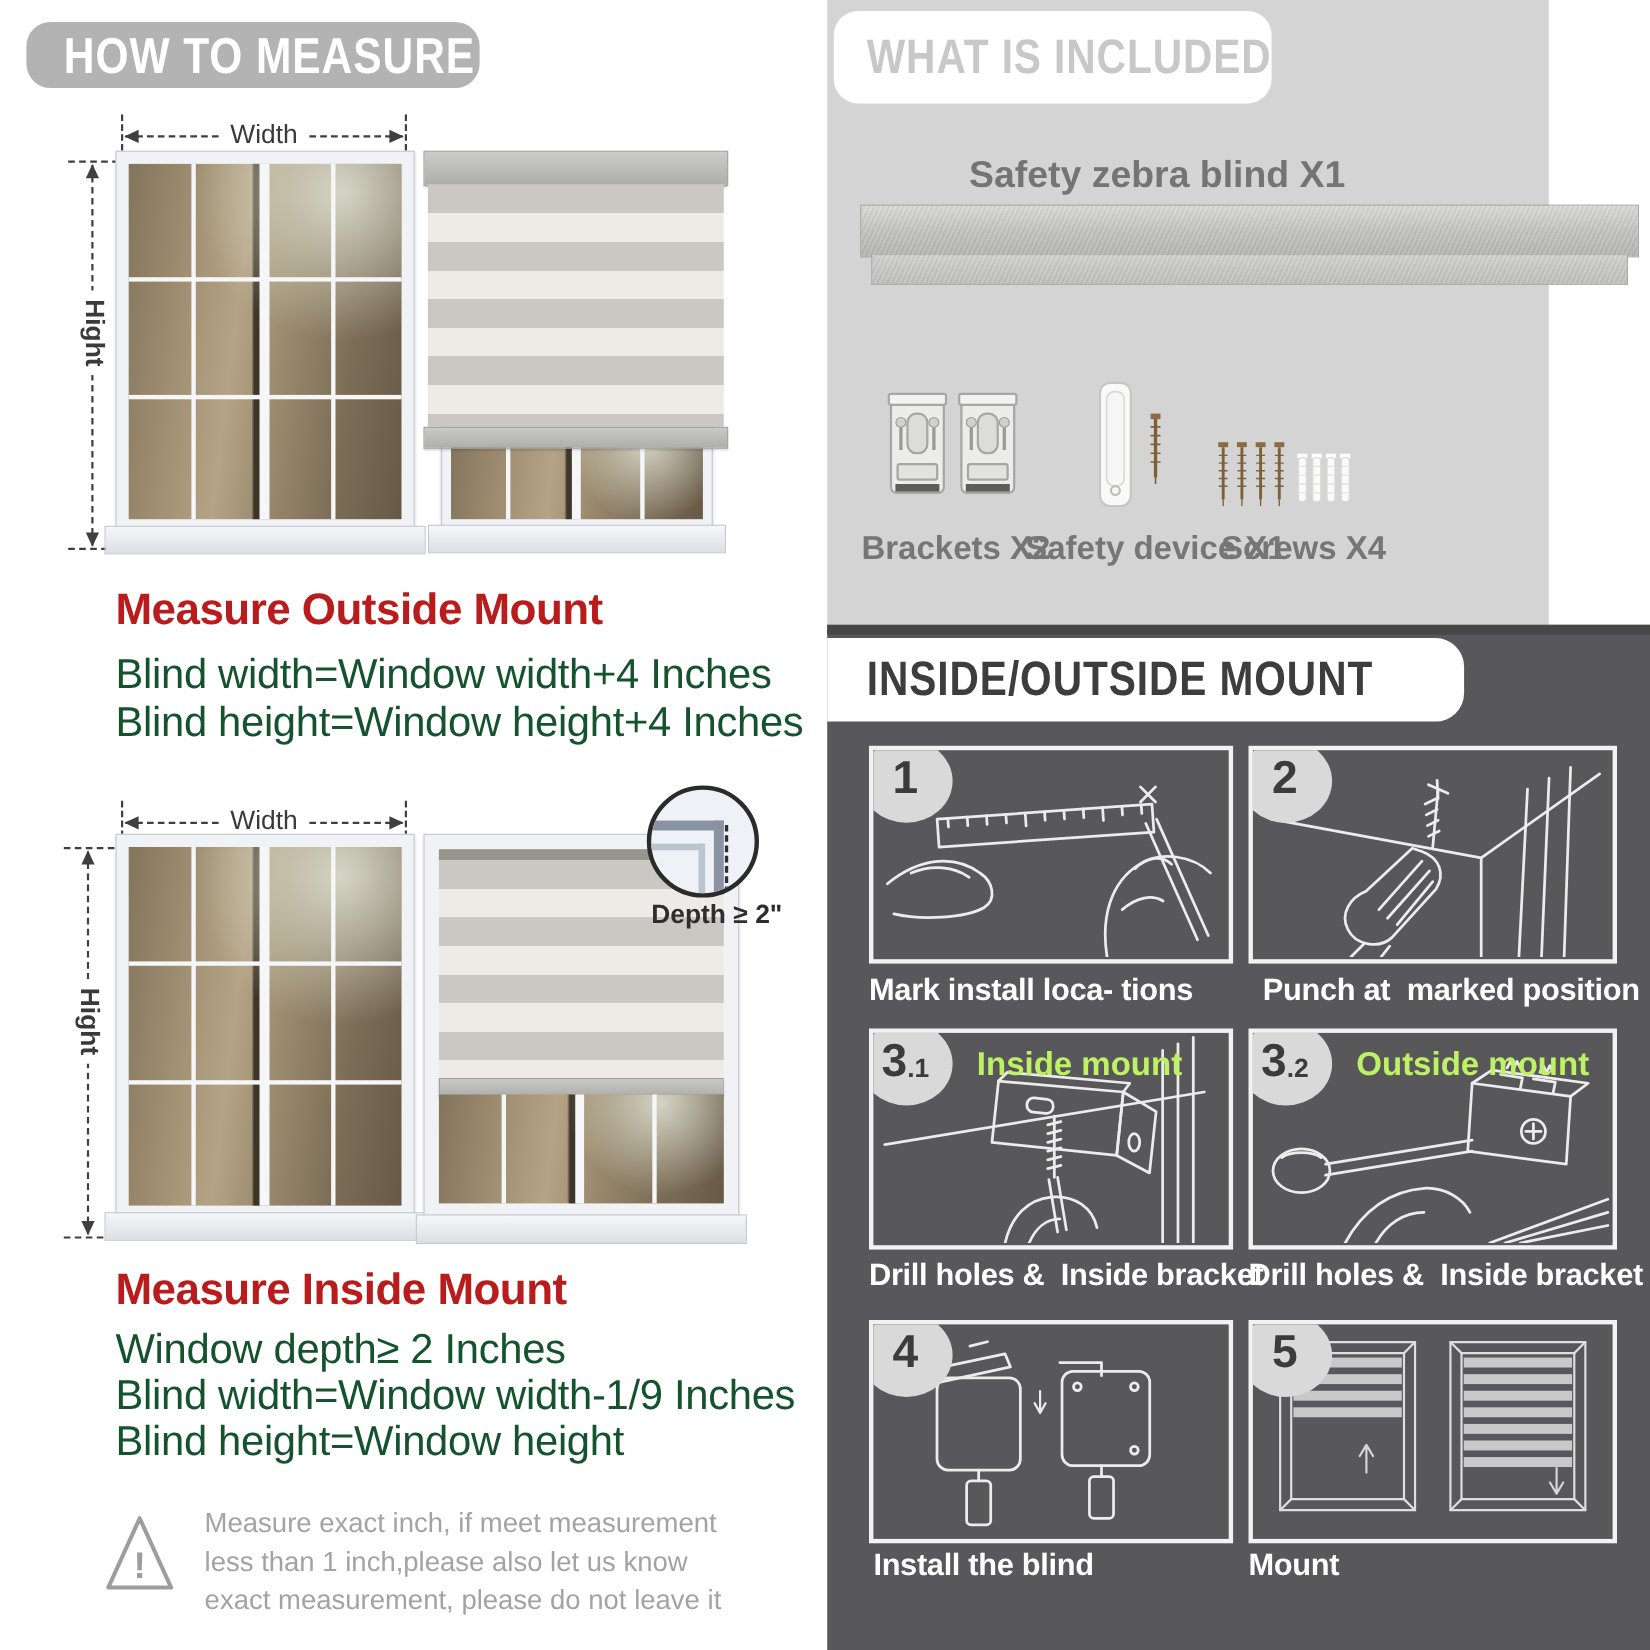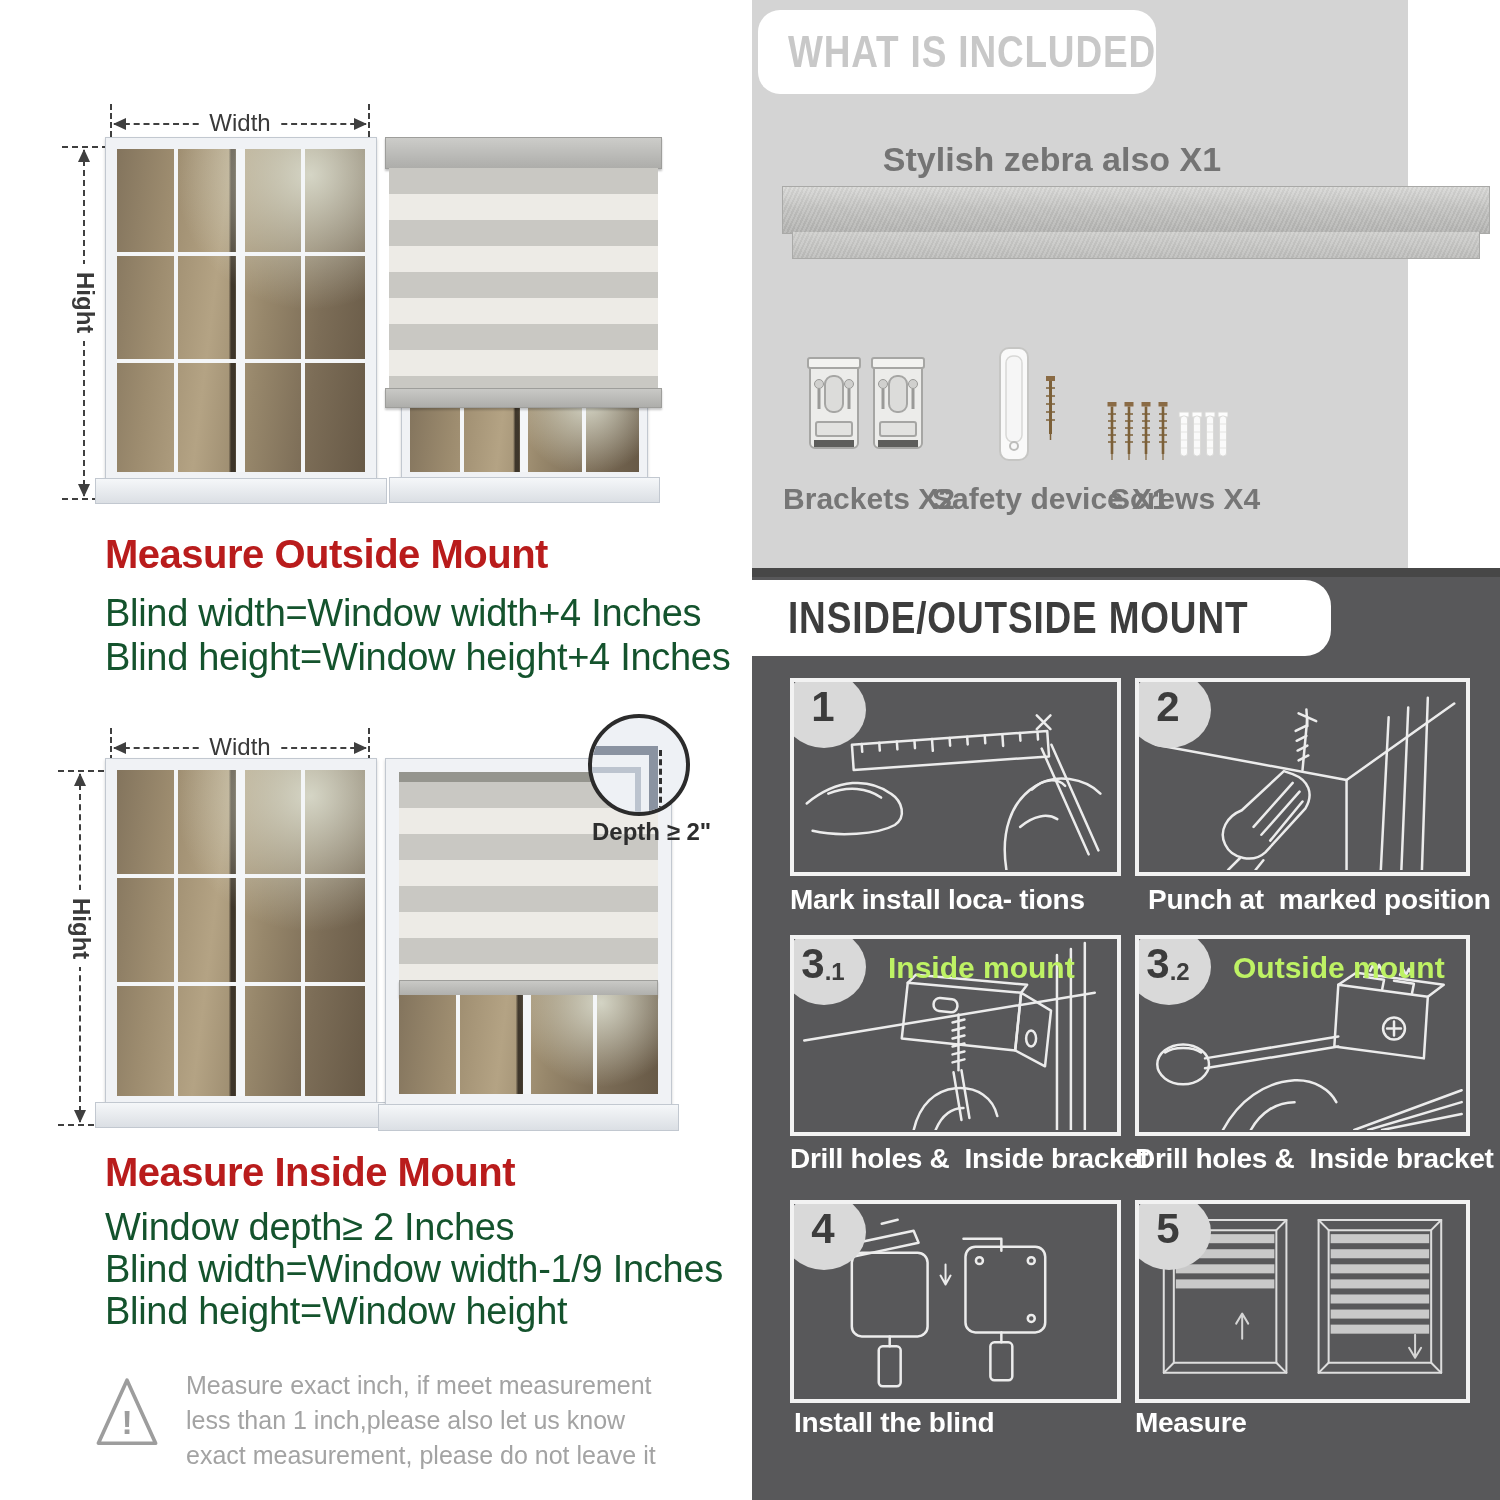--- a/index.html
+++ b/index.html
@@ -78,20 +78,23 @@
   
   .magnifier{position:absolute;border-radius:50%;border:4px solid #2b2b2b;background:#eef1f5;
              overflow:hidden;z-index:5}
   .depth-label{position:absolute;font-weight:bold;font-size:24px;color:#2e2e2e;z-index:5;white-space:nowrap}
 </style>
 </head>
 <body>
 
 <div class="abs" style="left:0;top:0;width:750px;height:1500px">
 
+  <div class="hdr hdr-gray" style="left:24px;top:20px;width:378px;height:60px;padding-left:34px;font-size:46px">
+    <span>HOW TO MEASURE</span>
+  </div>
 
   <div class="abs" style="left:110px;top:104px;width:260px;height:42px">
     <div class="dash-v" style="left:0;top:0;height:42px"></div>
     <div class="dash-v" style="right:0;top:0;height:42px"></div>
     <div class="dash-h" style="left:4px;right:4px;top:19px"></div>
     <div class="tri tri-l" style="left:3px;top:14px"></div>
     <div class="tri tri-r" style="right:3px;top:14px"></div>
     <div class="mlabel" style="left:50%;top:5px;transform:translateX(-50%)">Width</div>
   </div>
 
@@ -194,21 +197,21 @@
   </svg>
   <div class="warn-text" style="left:186px;top:1368px">Measure exact inch, if meet measurement less than 1 inch,please also let us know exact measurement, please do not leave it</div>
 </div>
 
 <div id="included-section">
 
   <div class="hdr hdr-white" style="left:6px;top:10px;width:368px;height:84px;padding-left:30px;font-size:44px">
     <span>WHAT IS INCLUDED</span>
   </div>
 
-  <div class="product-label" style="left:40px;top:140px;width:520px">Stylish zebra also X1</div>
+  <div class="product-label" style="left:40px;top:140px;width:520px">Safety zebra blind X1</div>
 
   <div class="headrail" style="left:30px;top:186px;width:706px;height:46px"></div>
   <div class="headrail2" style="left:40px;top:232px;width:686px;height:26px"></div>
 
   <svg class="abs" style="left:54px;top:354px" width="122" height="100" viewBox="0 0 122 100">
     <defs>
       <g id="bk">
         <rect x="2" y="6" width="48" height="84" rx="5" fill="#ececea" stroke="#a6a6a4" stroke-width="2"></rect>
         <rect x="0" y="0" width="52" height="10" rx="2" fill="#f2f2f0" stroke="#a6a6a4" stroke-width="2"></rect>
         <rect x="17" y="18" width="18" height="36" rx="8" fill="#dcdcda" stroke="#a6a6a4" stroke-width="2"></rect>
@@ -401,14 +404,14 @@
           <rect x="188" y="43" width="98" height="9"></rect>
         <rect x="188" y="58" width="98" height="9"></rect>
           <rect x="188" y="73" width="98" height="9"></rect>
         <rect x="188" y="88" width="98" height="9"></rect>
           <rect x="188" y="103" width="98" height="9"></rect>
         <rect x="188" y="118" width="98" height="9"></rect>
       </g>
       <path d="M272 128 v22 m-6 -9 l6 10 l6 -10" stroke="#d5d5d5"></path>
     </svg>
   </div>
-  <div class="caption" style="left:383px;top:839px">Measure</div>
+  <div class="caption" style="left:383px;top:839px">Mount</div>
 </div>
 
 </body></html>

